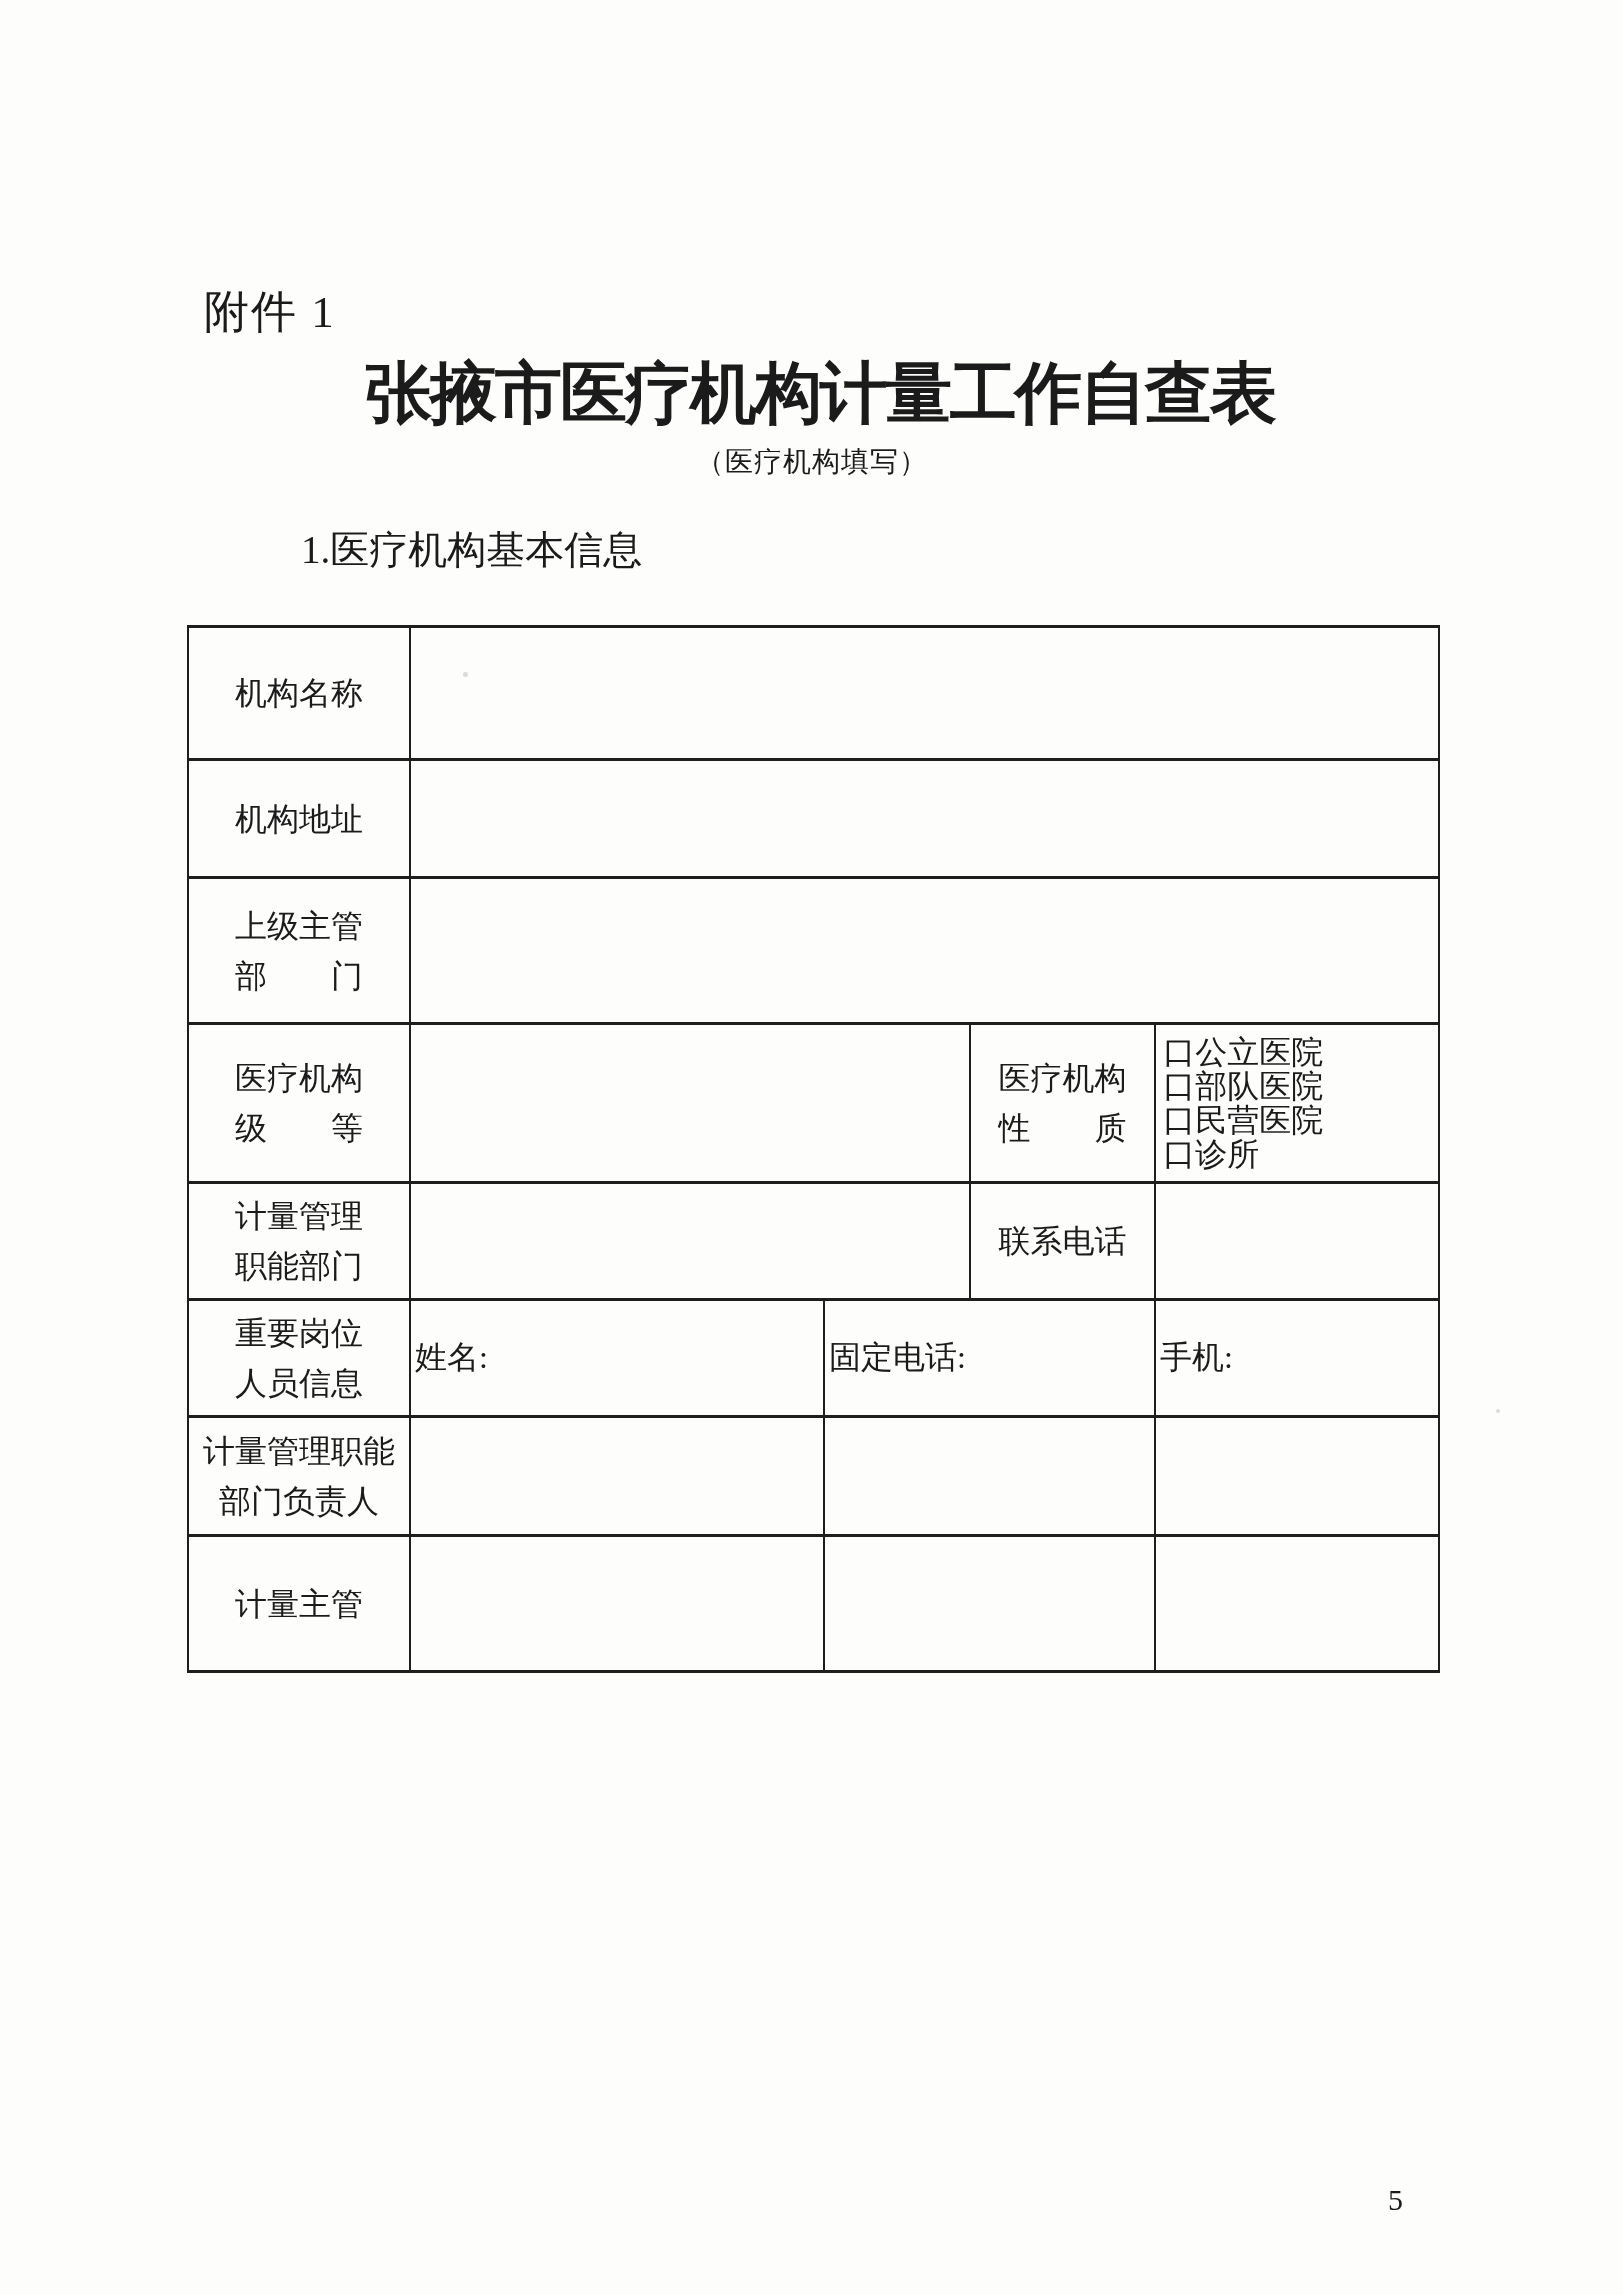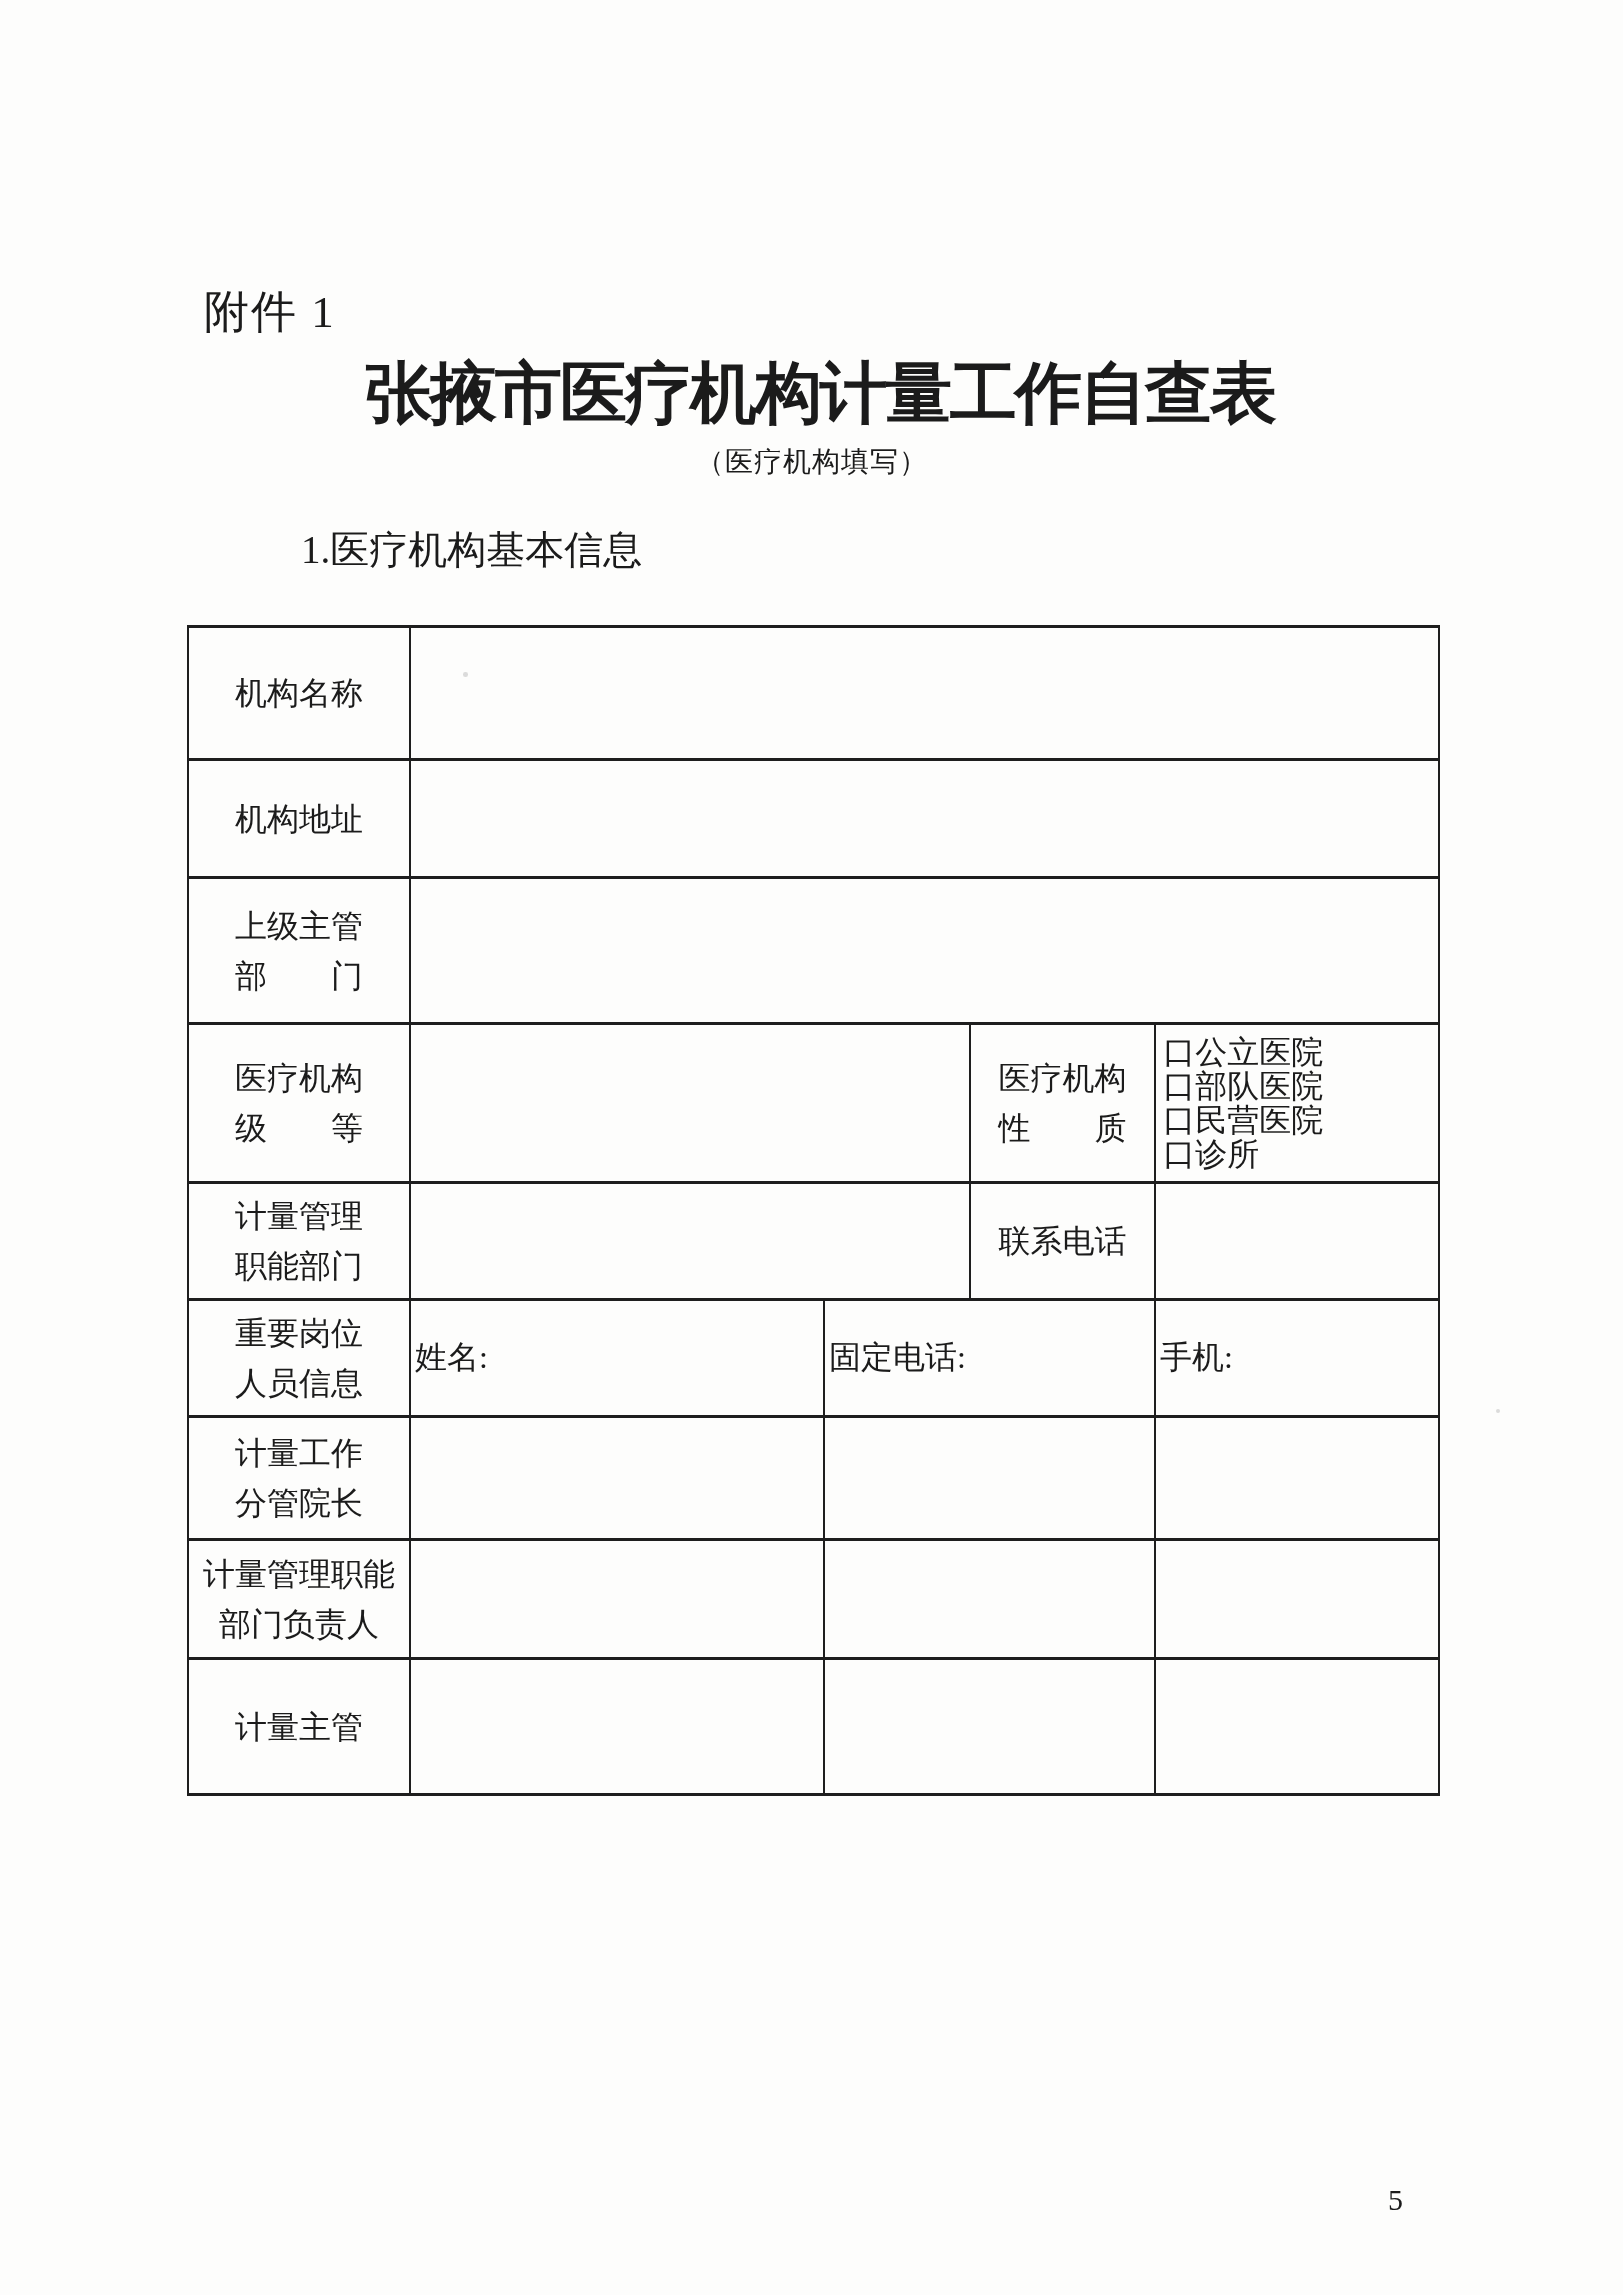--- a/index.html
+++ b/index.html
@@ -158,27 +158,20 @@
     </tr>
 
     <tr style="height:117px">
       <td class="lbl">重要岗位
 人员信息</td>
       <td class="entry">姓名:</td>
       <td class="entry" colspan="2">固定电话:</td>
       <td class="entry">手机:</td>
     </tr>
 
-    <tr style="height:123px">
-      <td class="lbl">计量工作
-分管院长</td>
-      <td></td>
-      <td colspan="2"></td>
-      <td></td>
-    </tr>
 
     <tr style="height:119px">
       <td class="lbl">计量管理职能
 部门负责人</td>
       <td></td>
       <td colspan="2"></td>
       <td></td>
     </tr>
 
     <tr style="height:136px">

